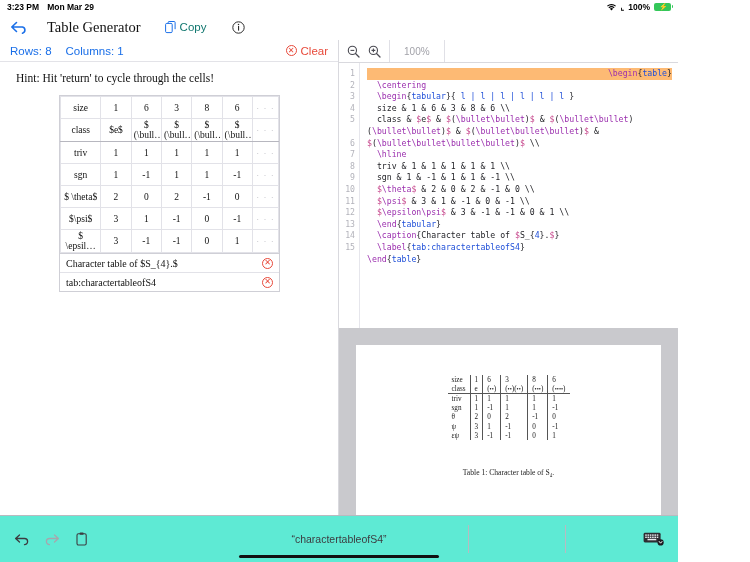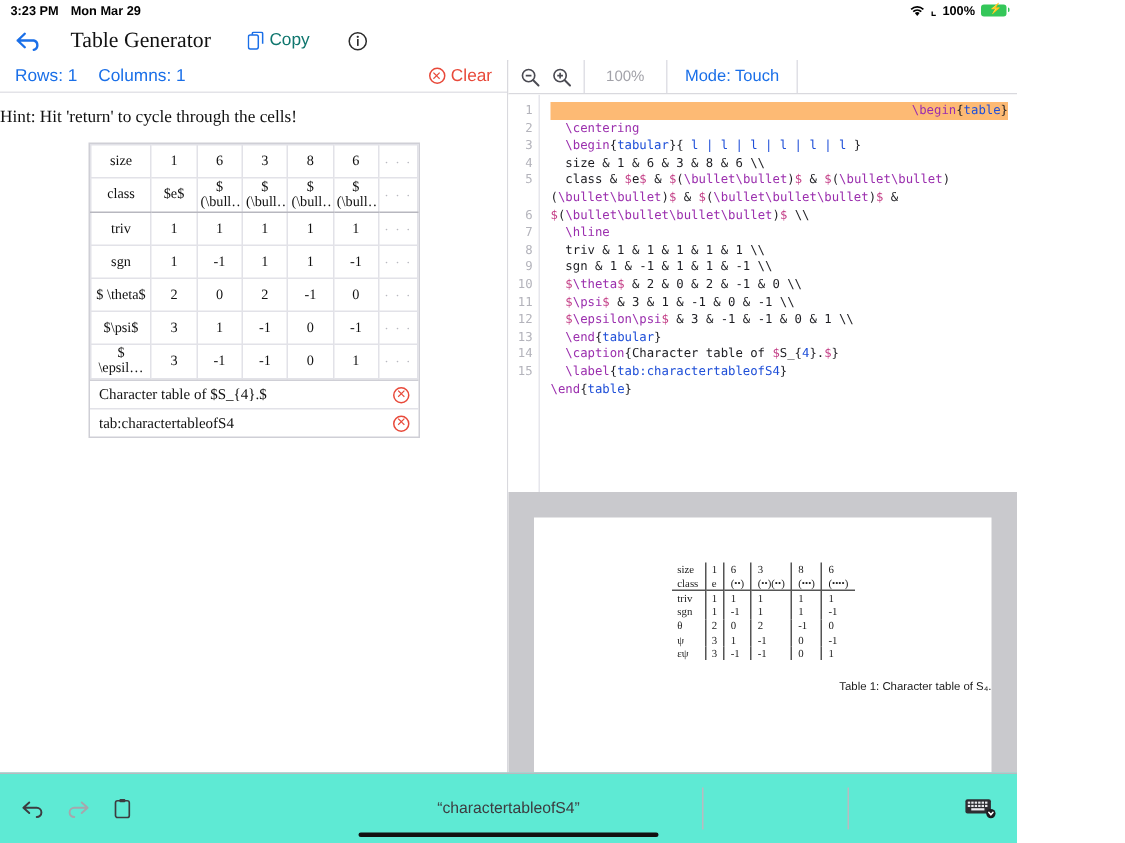--- a/index.html
+++ b/index.html
@@ -58,21 +58,21 @@
     font-family:"Liberation Sans", sans-serif; font-size:11.5px;
     border-bottom:1px solid #e3e3e8;
   }
   .rowsbar .lnk { color:#1a6fe8; cursor:pointer; margin-right:14px; }
   .clear-grp { margin-left:auto; display:flex; align-items:center; gap:4px; color:#e8493a; cursor:pointer;}
   .clear-label { font-size:11.5px; }
   .xcirc { width:11px;height:11px;border-radius:50%;border:1.1px solid #e8493a;
            display:inline-flex;align-items:center;justify-content:center;
            font-size:8px;line-height:8px;color:#e8493a;font-family:"Liberation Sans",sans-serif;}
 
-  .hint { padding: 10px 10px 6px 0; font-size:11.5px; color:#111;
+  .hint { padding: 10px 10px 6px 16px; font-size:11.5px; color:#111;
           font-family:"Liberation Serif", serif;}
 
   
   .gridwrap { margin: 5px 58px 0 59px; border:1px solid #cfcfd6; background:#fff; }
   .gridhead { display:flex; height:17px; align-items:center;
               font-family:"Liberation Sans", sans-serif; font-size:10px; color:#1a6fe8;
               border-bottom:1px solid #cfcfd6; }
   .gridhead .gh { padding: 0 6px; height:100%; display:flex; align-items:center; cursor:pointer;}
   .gridhead .gh:first-child { border-right:1px solid #cfcfd6; }
   table.grid { width:100%; border-collapse:collapse; table-layout:fixed; }
@@ -119,22 +119,22 @@
   
   .previewOuter { flex:1; background:#c9c9cd; padding:17px 17px 0 17px; overflow:hidden;}
   .page { background:#fff; height:100%; padding-top:30px; }
   .ltable { margin:0 auto; border-collapse:collapse;
             font-family:"Liberation Serif", serif; font-size:7.2px; color:#1a1a1a; }
   .ltable td { padding:0.6px 4px; vertical-align:middle; white-space:nowrap; }
   .ltable td.vb { border-right:0.8px solid #555; }
   .ltable tr.hl td { border-bottom:0.8px solid #555; }
   .ltable td.left { text-align:left; }
   .bull { letter-spacing:0px; font-size:6px; vertical-align:2%;}
-  .tcap { text-align:right; font-family:Liberation Sans, sans-serif;
-          font-size:7.6px; color:#1a1a1a; margin-top:13px; }
+  .tcap { text-align:center; font-family:Liberation Serif, serif;
+          font-size:7.6px; color:#1a1a1a; margin-top:28px; }
 
   
   .bottombar {
     position:absolute; left:0; right:0; bottom:0; height:47px;
     background:#5eead4; border-top:1px solid #b9bac0;
     display:flex; align-items:center; padding:0 14px;
   }
   .bb-icons { display:flex; align-items:center; gap:16px; }
   .bb-ico { color:#3c3c40; font-size:14px; cursor:pointer; }
   .bb-ico.dim { color:#a6a7ad; }
@@ -197,21 +197,21 @@
     </span>
   </div>
 
   <div class="divider-h"></div>
 
   <div class="split">
 
     <div class="pane-left">
 
       <div class="rowsbar">
-        <span class="lnk">Rows: 1</span>
+        <span class="lnk">Rows: 8</span>
         <span class="lnk">Columns: 1</span>
         <span class="clear-grp">
           <span class="xcirc">✕</span>
           <span class="clear-label">Clear</span>
         </span>
       </div>
 
       <div class="hint">Hint: Hit 'return' to cycle through the cells!</div>
 
       <div class="gridwrap">
@@ -306,21 +306,20 @@
           </span>
           <span>
             <svg width="13" height="13" viewBox="0 0 13 13">
                 <circle cx="5.4" cy="5.4" r="4.1" stroke="#4a4a52" stroke-width="1.1" fill="none"></circle>
                 <path d="M8.5 8.5 L12 12" stroke="#4a4a52" stroke-width="1.3" stroke-linecap="round"></path>
                 <path d="M3.5 5.4 L7.3 5.4 M5.4 3.5 L5.4 7.3" stroke="#4a4a52" stroke-width="1.1"></path>
               </svg>
           </span>
         </span>
         <span class="zpct">100%</span>
-        <span class="zmode">Mode: Touch</span>
       </div>
 
       <div class="editor">
         <div class="gutter" id="gutter">
             <div>1</div>
             <div>2</div>
             <div>3</div>
             <div>4</div>
             <div>5</div>
             <div>&nbsp;</div>

